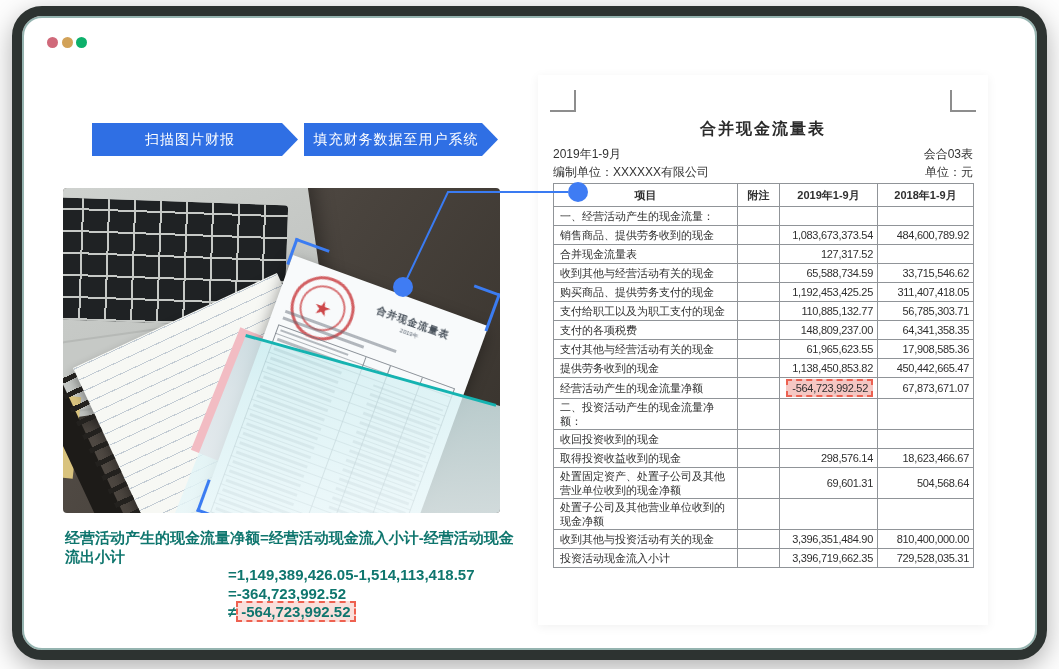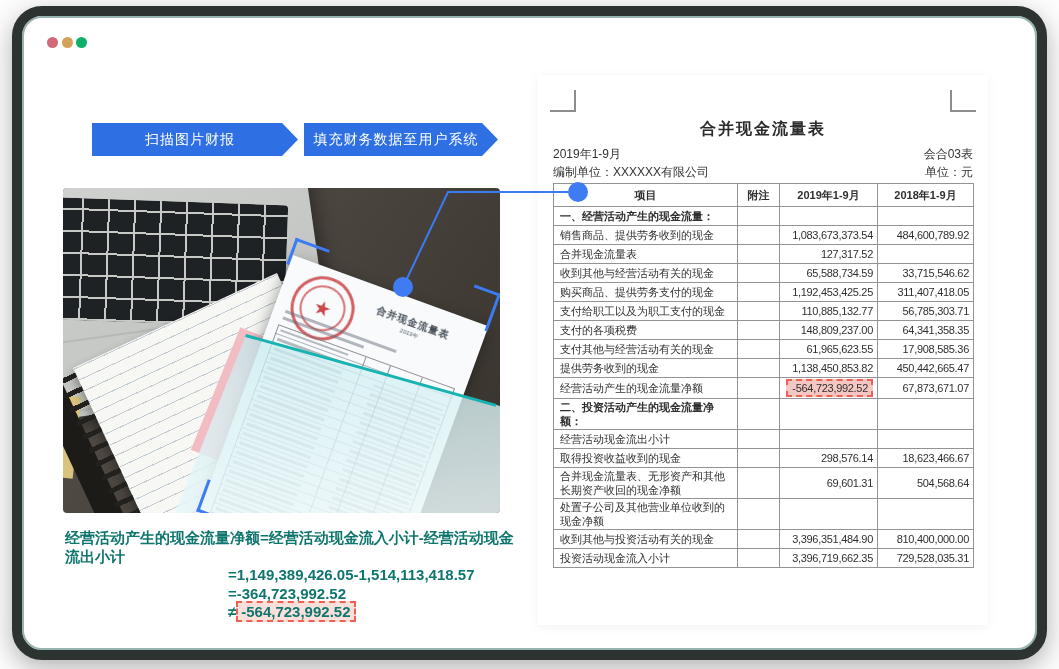--- a/index.html
+++ b/index.html
@@ -105,21 +105,21 @@
   .panel .meta.m1 { top:71px; }
   .panel .meta.m2 { top:89px; }
 
   table.cf { position:absolute; left:15px; top:108px; width:420px; border-collapse:collapse;
     table-layout:fixed; font-size:11px; color:#2f2f2f; }
   table.cf th, table.cf td { border:1px solid #909498; }
   table.cf th { height:23px; font-weight:700; text-align:center; padding:2px; }
   table.cf td { height:19px; padding:1px 4px 1px 6px; line-height:14px; vertical-align:middle; }
   td.c-note { padding:1px 2px; }
   td.c-num { text-align:right; padding:1px 4px; letter-spacing:-.3px; white-space:nowrap; }
-  tr.section td { font-weight:bold; }
+  tr.section td { font-weight:normal; }
   .hl { display:block; border:2px dashed #ec6252; background:#f5c7c3; padding:0 3px;
     text-align:right; }
 
   
   svg.connector { position:absolute; left:0; top:0; pointer-events:none; }
 </style>
 </head>
 <body>
 
 <div id="page">
@@ -266,33 +266,33 @@
             </td>
             <td class="c-num">67,873,671.07</td>
           </tr>
           <tr class="section">
             <td class="c-label">二、投资活动产生的现金流量净额：</td>
             <td class="c-note"></td>
             <td class="c-num"></td>
             <td class="c-num"></td>
           </tr>
           <tr>
-            <td class="c-label">经营活动现金流出小计</td>
+            <td class="c-label">收回投资收到的现金</td>
             <td class="c-note"></td>
             <td class="c-num"></td>
             <td class="c-num"></td>
           </tr>
           <tr>
             <td class="c-label">取得投资收益收到的现金</td>
             <td class="c-note"></td>
             <td class="c-num">298,576.14</td>
             <td class="c-num">18,623,466.67</td>
           </tr>
           <tr>
-            <td class="c-label">合并现金流量表、无形资产和其他长期资产收回的现金净额</td>
+            <td class="c-label">处置固定资产、处置子公司及其他营业单位收到的现金净额</td>
             <td class="c-note"></td>
             <td class="c-num">69,601.31</td>
             <td class="c-num">504,568.64</td>
           </tr>
           <tr>
             <td class="c-label">处置子公司及其他营业单位收到的现金净额</td>
             <td class="c-note"></td>
             <td class="c-num"></td>
             <td class="c-num"></td>
           </tr>

